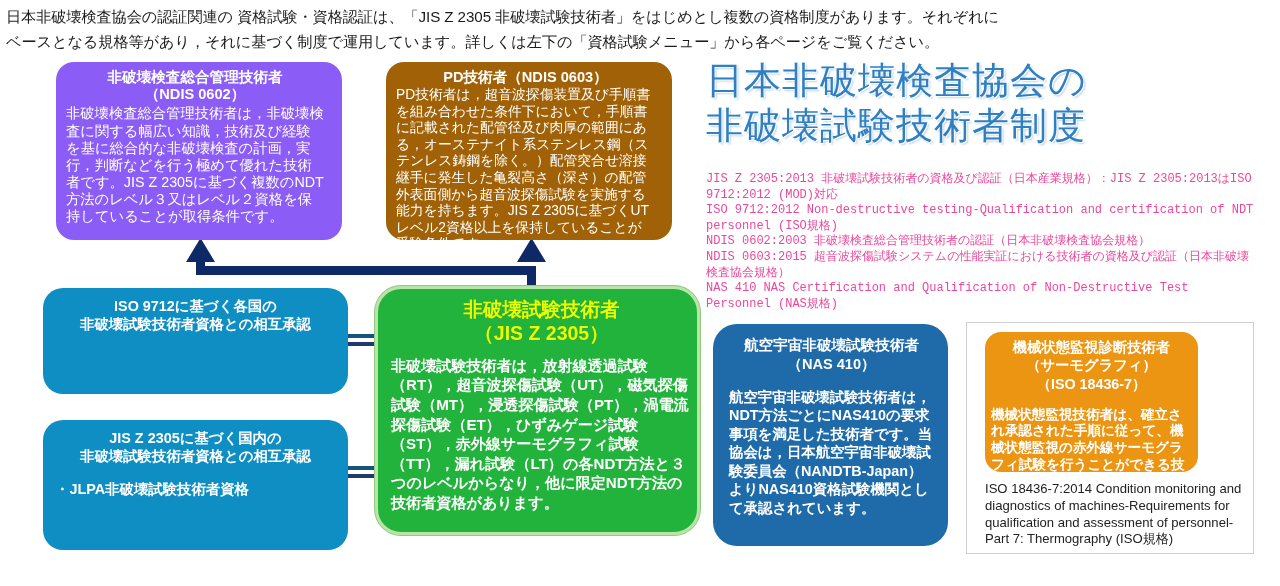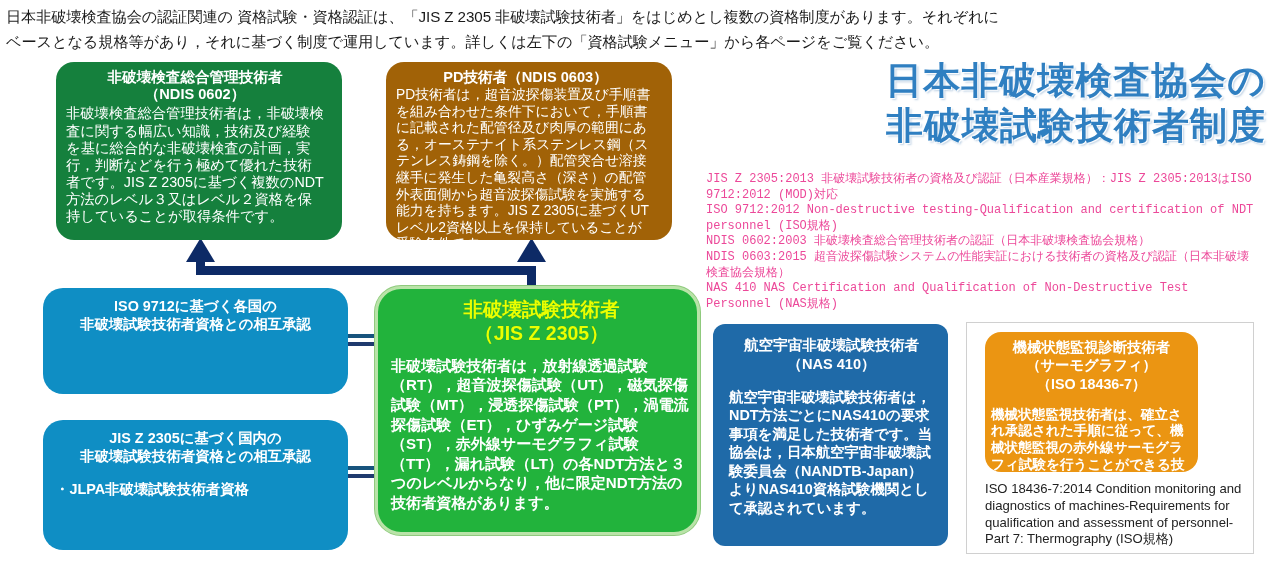--- a/index.html
+++ b/index.html
@@ -37,21 +37,21 @@
     text-align: center;
   }
   .node .body {
     text-align: left;
     line-height: 1.2;
   }
 
   
   #node-ndis0602 {
     left: 56px; top: 62px; width: 286px; height: 178px;
-    background: #15803d;
+    background: #8b5cf6;
     padding: 7px 18px 6px 10px;
   }
   #node-ndis0602 .title { font-size: 14.6px; margin-bottom: 2px; }
   #node-ndis0602 .body  { font-size: 14.3px; margin-top: 1px; }
 
   
   #node-ndis0603 {
     left: 386px; top: 62px; width: 286px; height: 178px;
     background: #a16207;
     padding: 7px 17px 6px 10px;
@@ -97,21 +97,21 @@
     line-height: 1.9;
   }
   #node-iso9712 { left: 43px; top: 288px; width: 305px; height: 106px; }
   #node-jis-domestic { left: 43px; top: 420px; width: 305px; height: 130px; }
 
   
   #node-nas410 {
     left: 713px; top: 324px; width: 235px; height: 222px;
     background: #1f6aa8;
     padding: 12px 14px 10px 16px;
-    border-radius: 12px;
+    border-radius: 24px;
   }
   #node-nas410 .title { font-size: 14.6px; line-height: 1.3; }
   #node-nas410 .body  {
     font-size: 14.4px; font-weight: bold;
     margin-top: 14px; line-height: 1.28;
   }
 
   
   #panel-thermo {
     position: absolute;
@@ -136,23 +136,23 @@
   #thermo-caption {
     position: absolute;
     left: 18px; top: 158px; width: 258px;
     font-size: 13.1px; line-height: 1.28; color: #222;
   }
 
   
   #main-heading {
     position: absolute;
     left: 706px; top: 58px; width: 560px;
-    text-align: right;
+    text-align: left;
     font-size: 37px;
-    font-weight: bold;
+    font-weight: normal;
     line-height: 1.22;
     color: #2f7fc1;
     letter-spacing: 1px;
     text-shadow: 1px 1px 0 rgba(255,255,255,.9), 2px 2px 2px rgba(120,160,200,.45);
   }
   #standards-list {
     position: absolute;
     left: 706px; top: 172px; width: 548px;
     font-size: 12px;
     line-height: 1.30;

